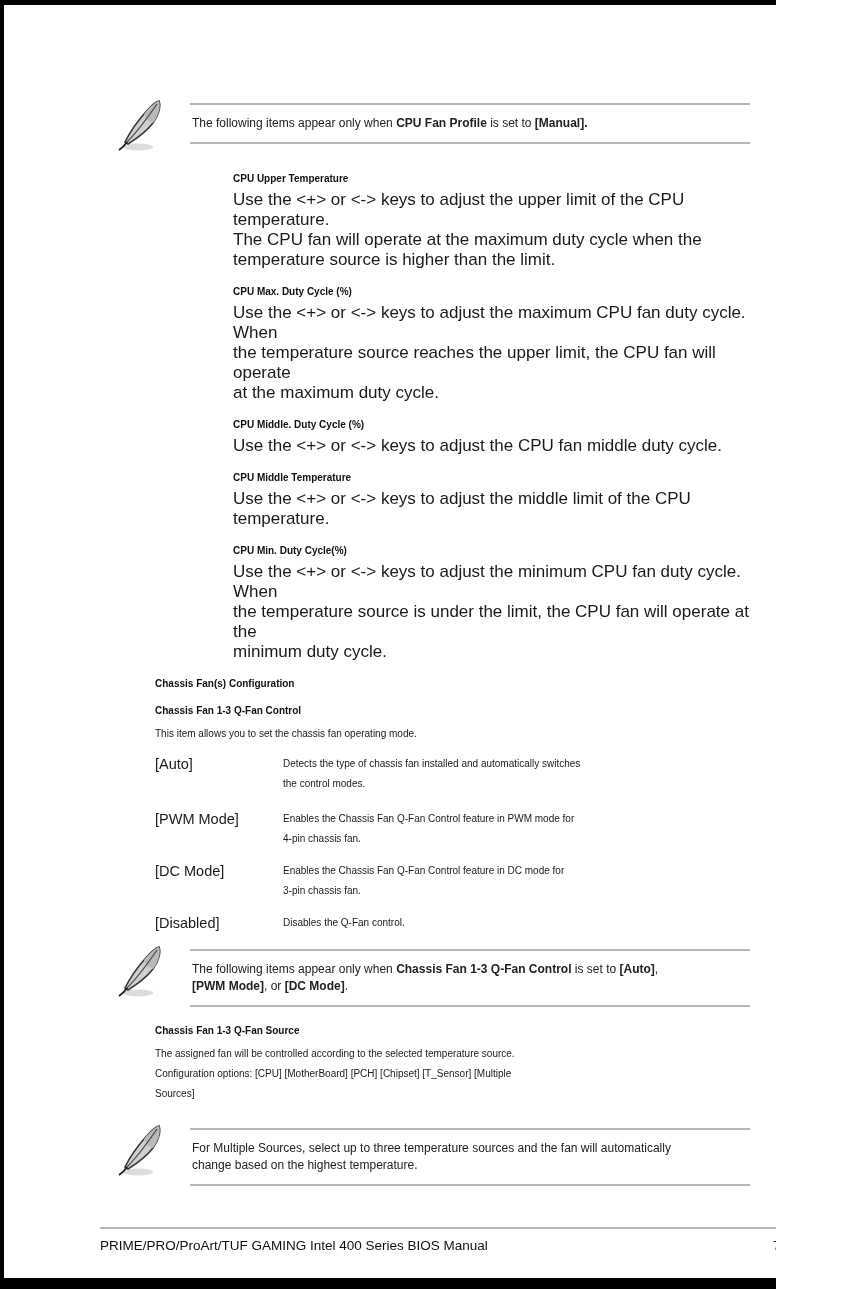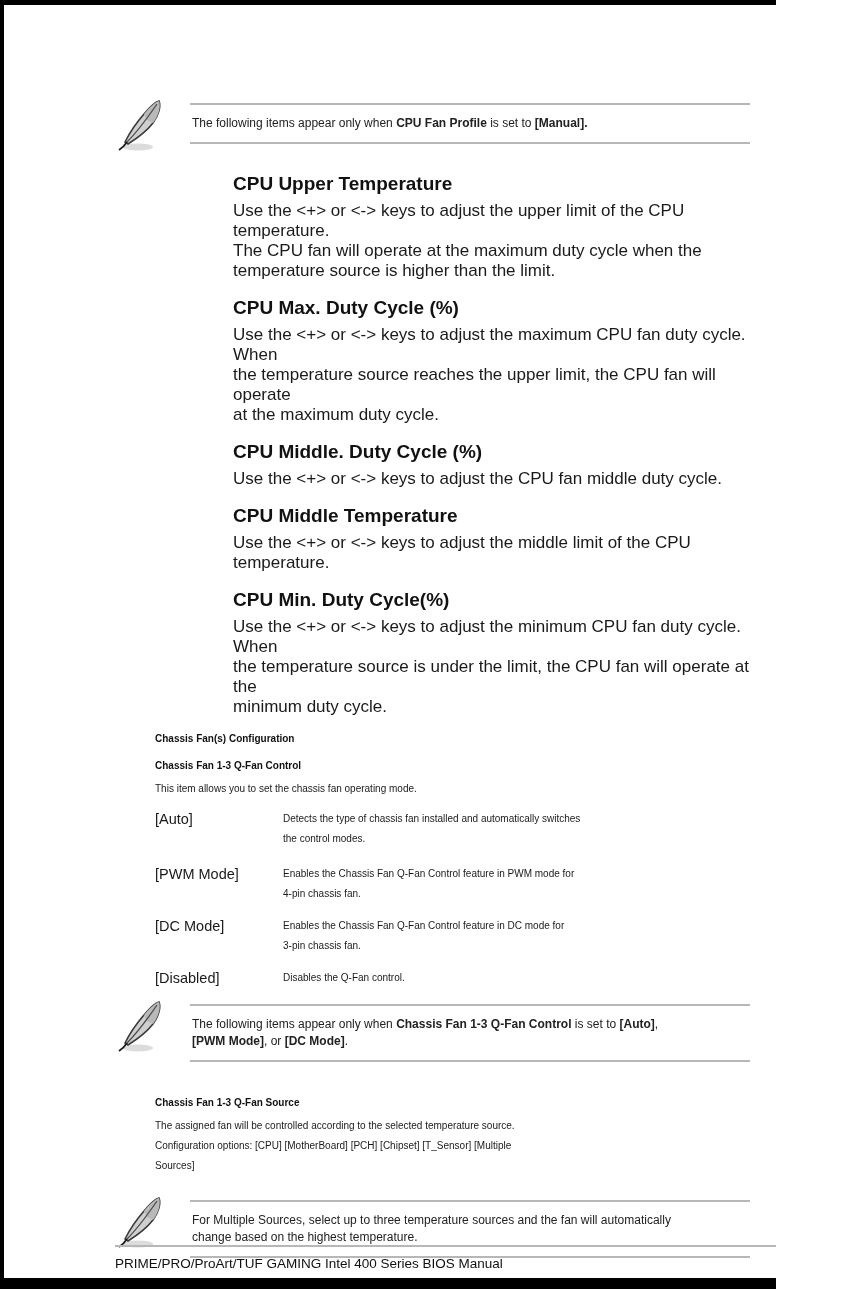--- a/index.html
+++ b/index.html
@@ -23,40 +23,40 @@
     width:560px;box-sizing:border-box;
     border-top:2px solid #b7b7b7;border-bottom:2px solid #b7b7b7;
     padding:10px 2px;
     font-size:12px;line-height:17px;
     white-space:pre-line;
     color:#222;
   }
   .b{font-weight:bold;}
   
   .subsection{margin-left:121px;width:540px;}
-  .sub-head{font-size:19px;font-weight:bold;margin:16px 0 6px;color:#111;}
+  .sub-head{font-size:10px;font-weight:bold;margin:16px 0 6px;color:#111;}
   .sub-body{font-size:17px;line-height:20px;white-space:pre-line;margin:0;}
   
   .l1-head{margin:16px 0 8px 43px;font-size:10px;font-weight:bold;color:#111;}
   .l1-body{margin:0 0 0 43px;width:620px;font-size:10px;line-height:20px;white-space:pre-line;}
   .opts{margin:10px 0 0 43px;}
   .opt-row{display:flex;margin-bottom:12px;}
   .opt-row.gap-lg{margin-bottom:15px;}
   .opt-term{width:128px;flex:0 0 128px;font-size:14.5px;line-height:20px;}
   .opt-desc{width:480px;font-size:10px;line-height:20px;white-space:pre-line;}
   .mt16{margin-top:16px;}
-  .mt18{margin-top:35px;}
+  .mt18{margin-top:18px;}
   .mt24{margin-top:24px;}
   
   .footer{
-    position:absolute;left:111px;top:1222px;width:688px;
+    position:absolute;left:96px;top:1222px;width:688px;
     border-top:2px solid #b7b7b7;
     padding-top:9px;
     display:flex;justify-content:space-between;align-items:baseline;
-    font-size:13.5px;color:#111;margin-top:18px;
+    font-size:13.5px;color:#111;
   }
 </style>
 </head>
 <body>
 
 <div class="page">
   <div class="content">
 
     <div class="note">
       <div class="note-icon">

